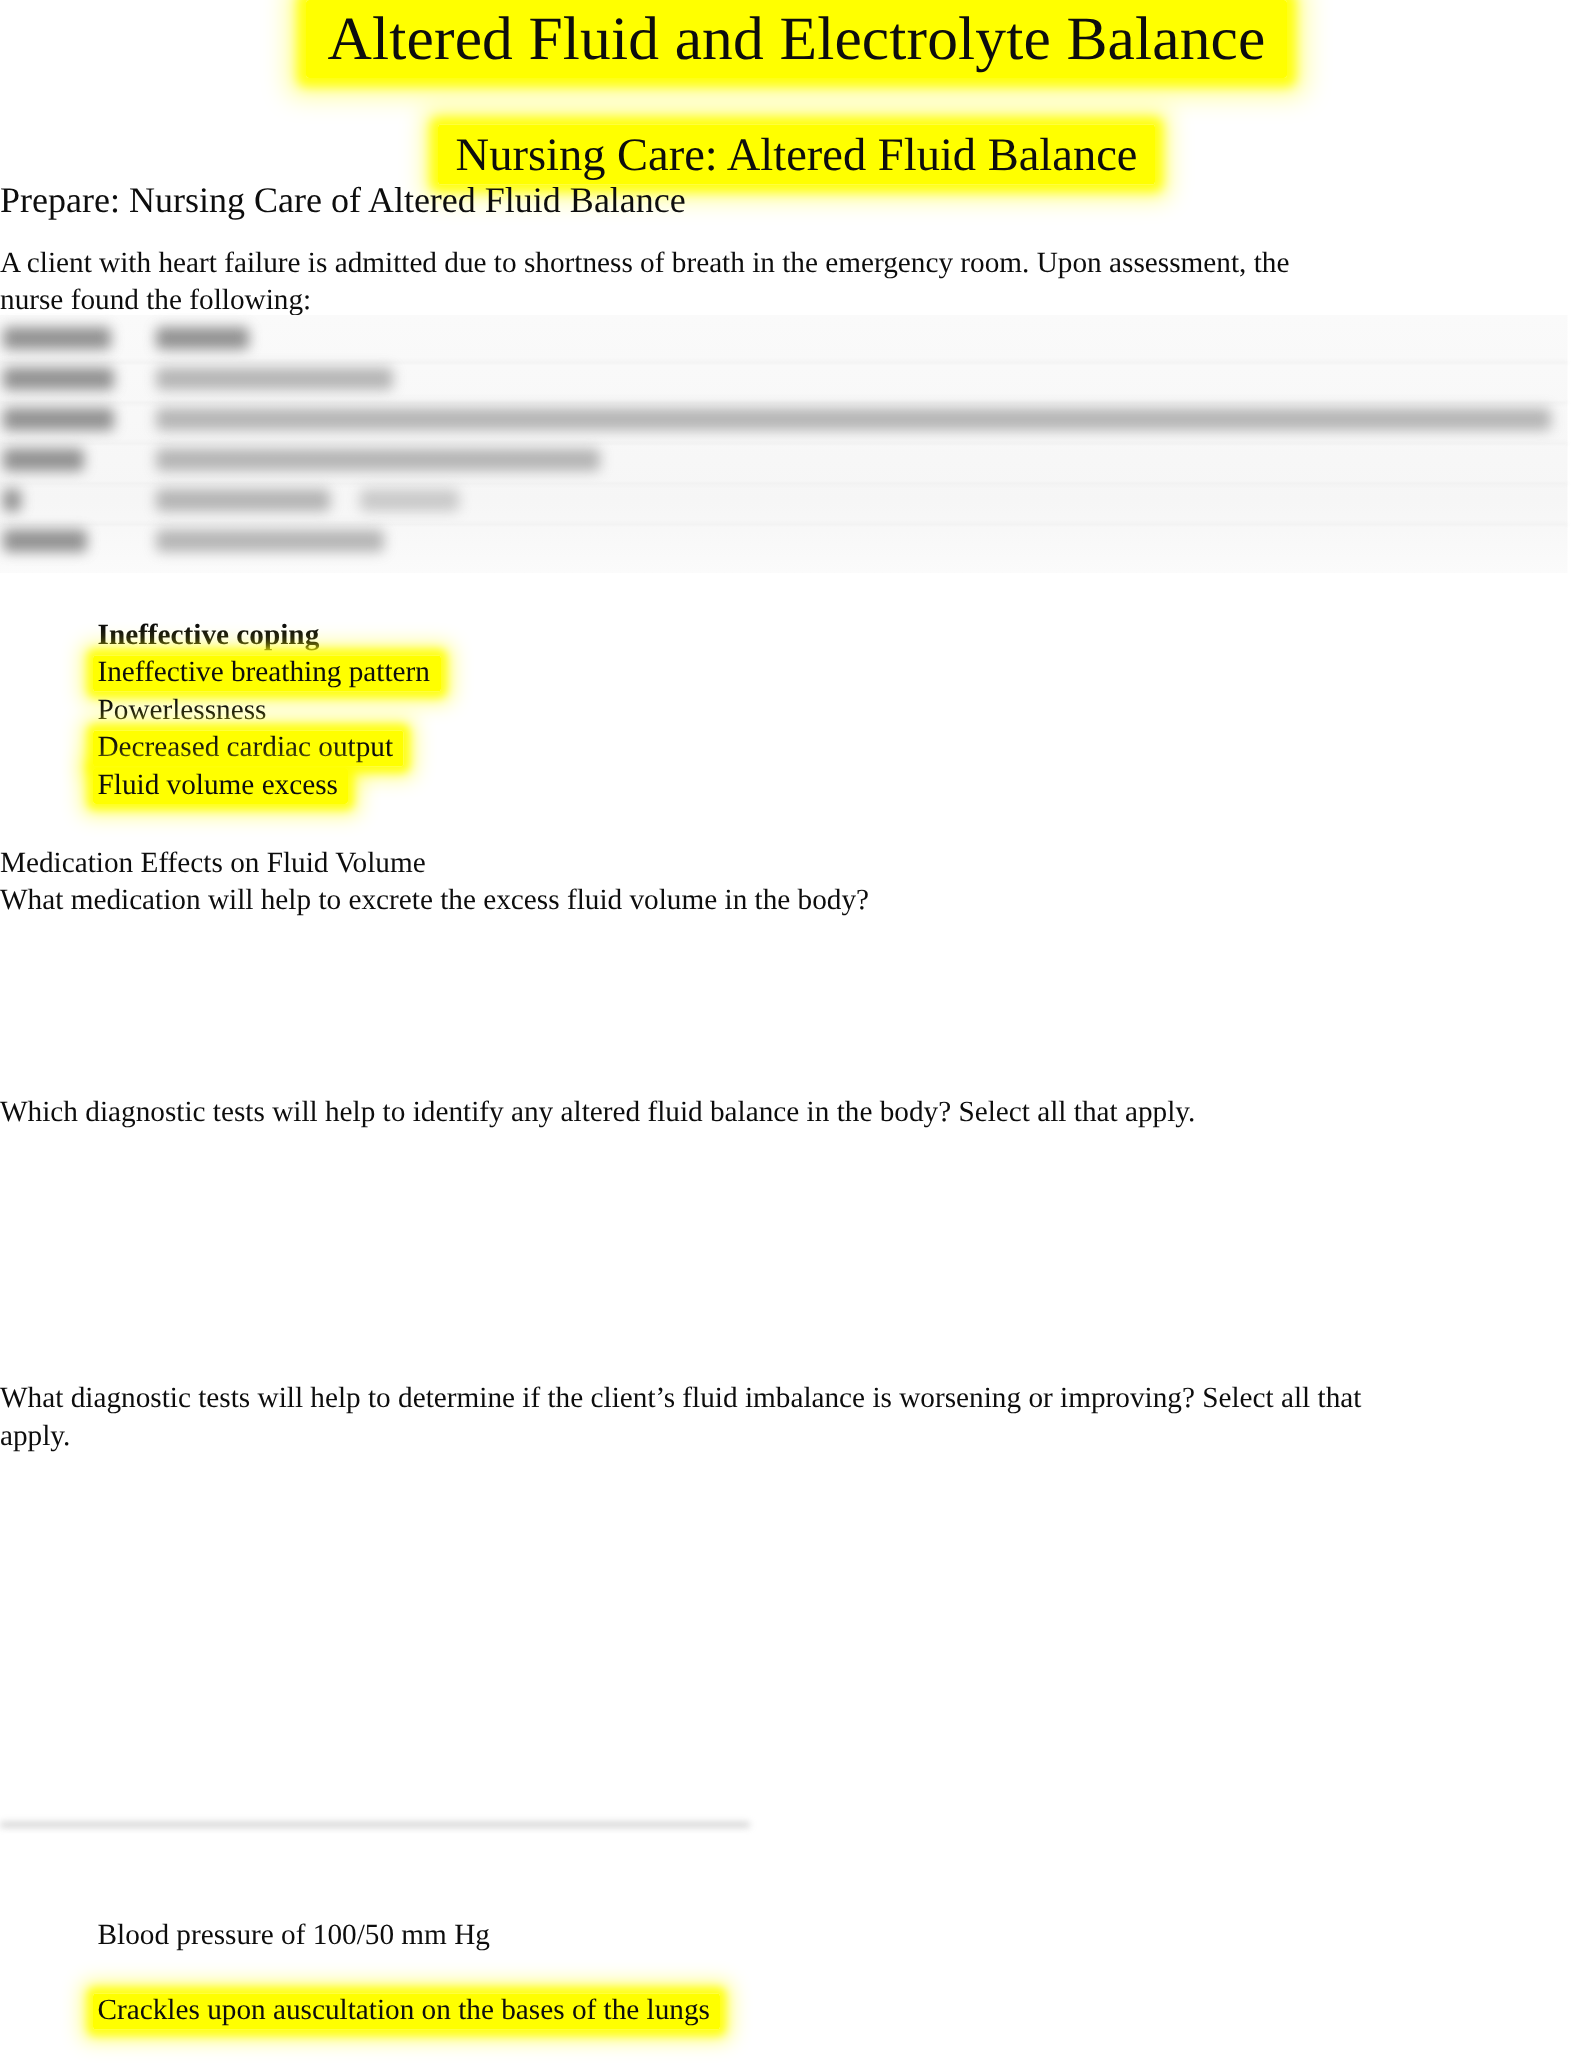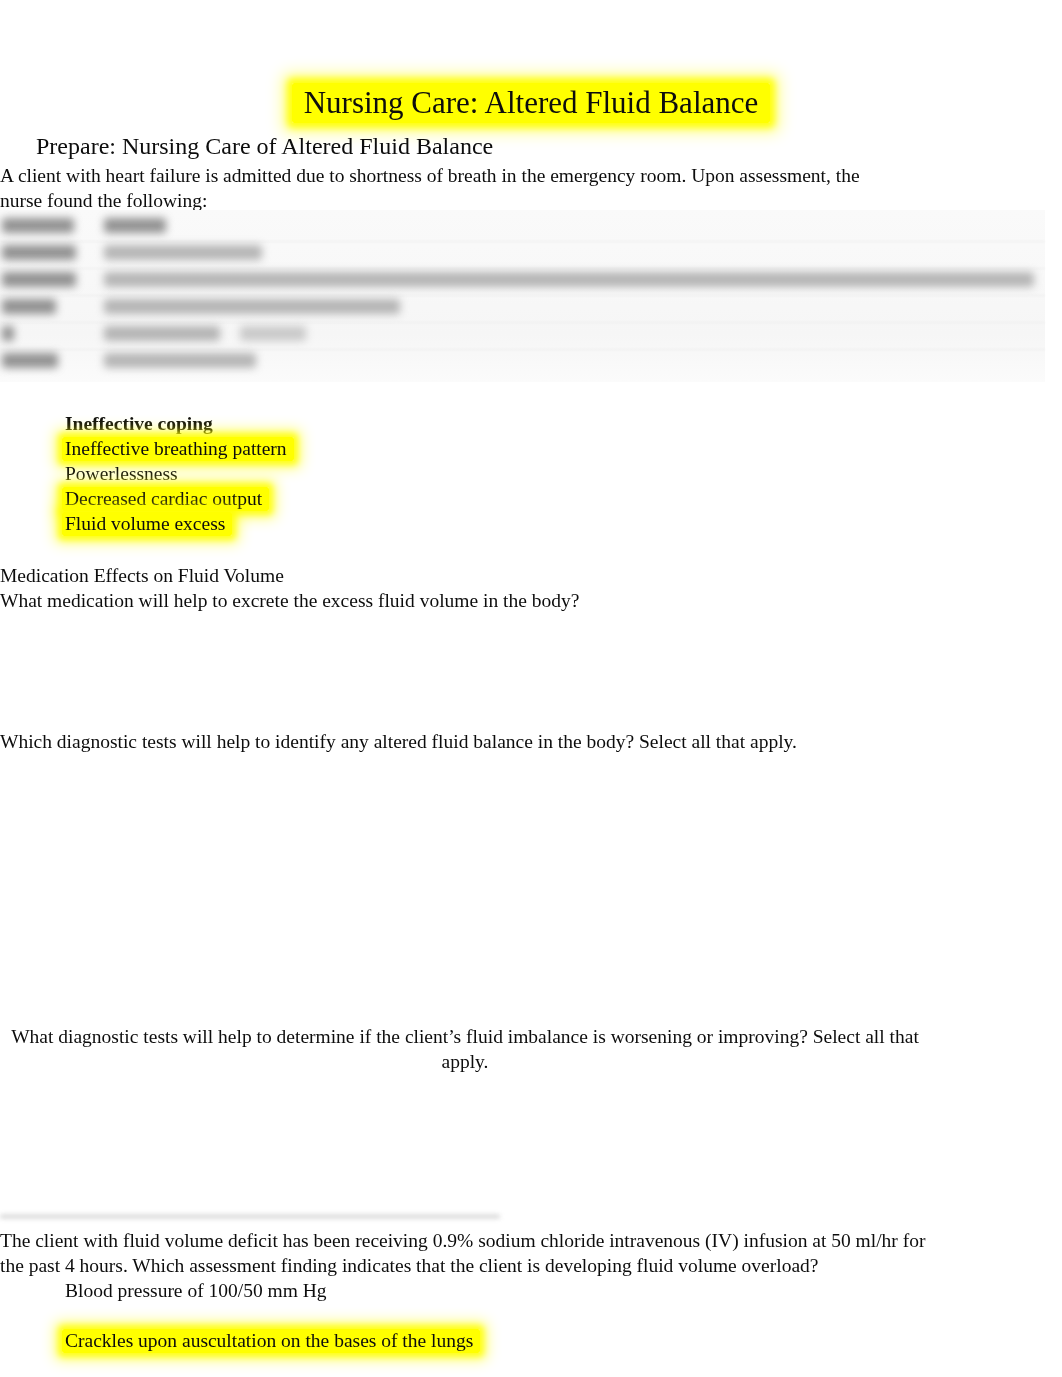--- a/index.html
+++ b/index.html
@@ -149,26 +149,29 @@
     position: absolute;
     left: 0;
     width: 1045px;
   }
 </style>
 </head>
 <body>
 
 <div class="page">
 
+  <div class="doc-title">
+    <span class="hl hl-title">Altered Fluid and Electrolyte Balance</span>
+  </div>
 
   <div class="doc-subtitle">
     <span class="hl hl-sub">Nursing Care: Altered Fluid Balance</span>
   </div>
 
-  <div class="section-heading" style="top:131px;padding-left:36px;">Prepare: Nursing Care of Altered Fluid Balance</div>
+  <div class="section-heading" style="top:119px;">Prepare: Nursing Care of Altered Fluid Balance</div>
 
   <div class="para w1" style="top:163px;">A client with heart failure is admitted due to shortness of breath in the emergency room. Upon assessment, the nurse found the following:</div>
 
   <div class="data-table">
 
     <div class="blur-row dark" style="left:2px;  top:8px;  width:72px;"></div>
     <div class="blur-row dark" style="left:104px; top:8px;  width:62px;"></div>
     <div class="table-seam" style="top:31px;"></div>
 
     <div class="blur-row dark" style="left:2px;  top:35px; width:74px;"></div>
@@ -209,26 +212,25 @@
     <span class="mark hl">Fluid volume excess</span>
   </div>
 
   <div class="para" style="top:588px;">What medication will help to excrete the excess fluid volume in the body?</div>
   <div class="para" style="top:563px;">Medication Effects on Fluid Volume</div>
   <div class="answer-space" style="top:615px; height:148px;"></div>
 
   <div class="para" style="top:729px; width:930px;">Which diagnostic tests will help to identify any altered fluid balance in the body? Select all that apply.</div>
   <div class="answer-space" style="top:791px; height:180px;"></div>
 
-  <div class="para w2" style="top:1024px;text-align:center;">What diagnostic tests will help to determine if the client’s fluid imbalance is worsening or improving? Select all that apply.</div>
+  <div class="para w2" style="top:920px;">What diagnostic tests will help to determine if the client’s fluid imbalance is worsening or improving? Select all that apply.</div>
   <div class="answer-space" style="top:1025px; height:185px;"></div>
 
   <div class="divider"></div>
 
-  <div class="para w2" style="top:1228px;">The client with fluid volume deficit has been receiving 0.9% sodium chloride intravenous (IV) infusion at 50 ml/hr for the past 4 hours. Which assessment finding indicates that the client is developing fluid volume overload?</div>
 
   <div class="option" style="top:1278px;">
     <span class="mark">Blood pressure of 100/50 mm Hg</span>
   </div>
   <div class="option" style="top:1376px;">
     <span class="mark">Less than 3 seconds of capillary refill</span>
   </div>
   <div class="option" style="top:1328px;">
     <span class="mark hl">Crackles upon auscultation on the bases of the lungs</span>
   </div>

